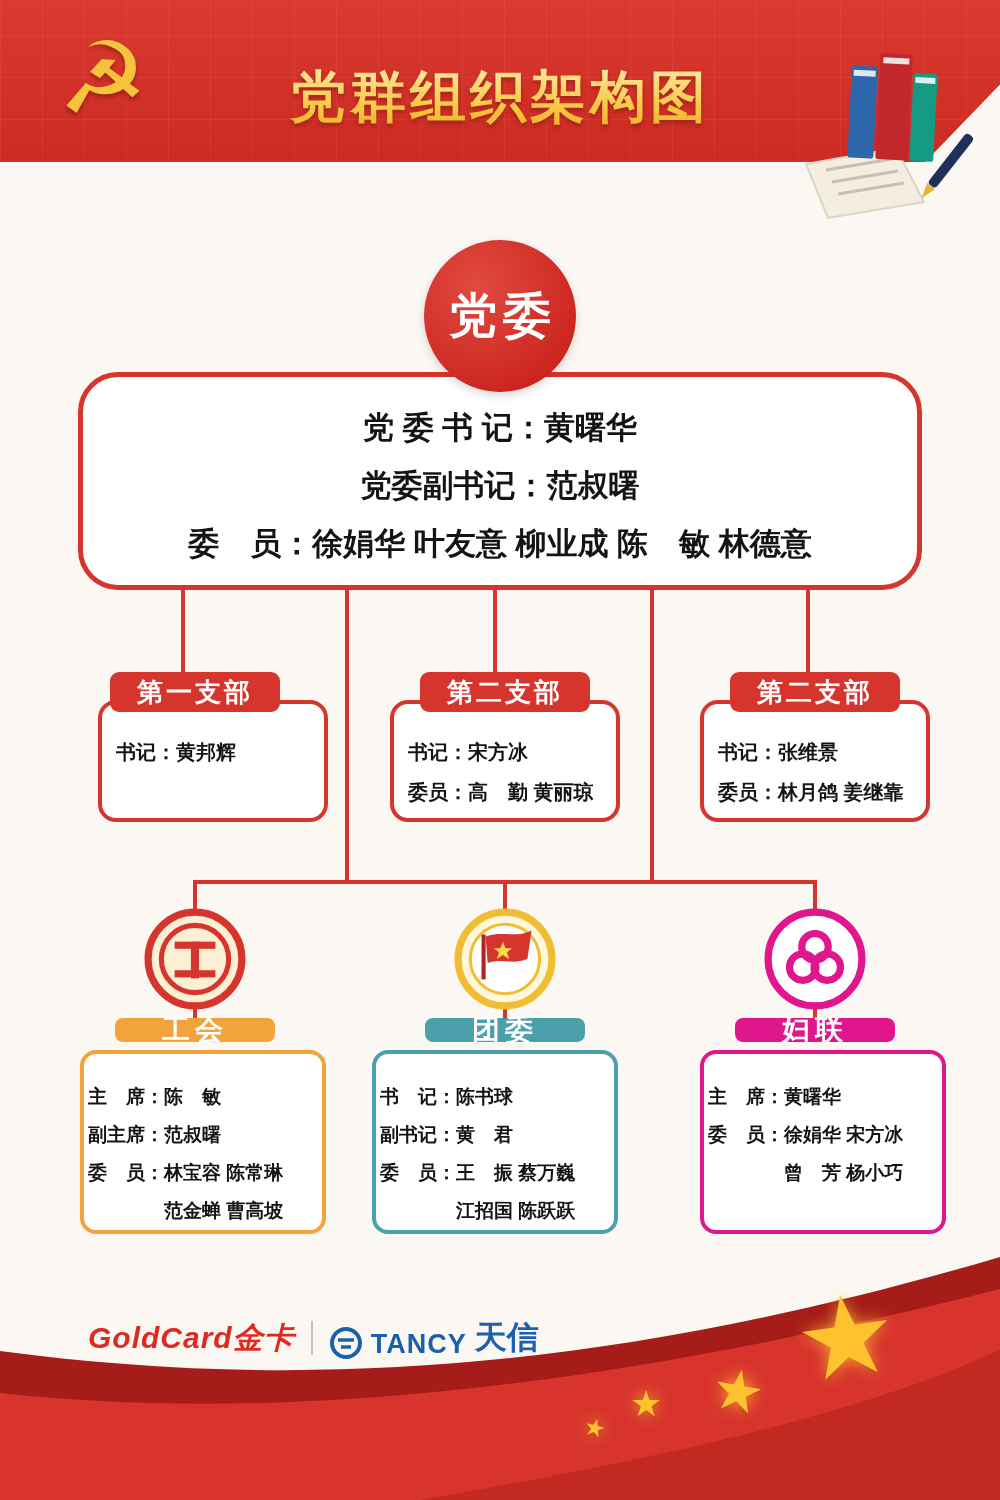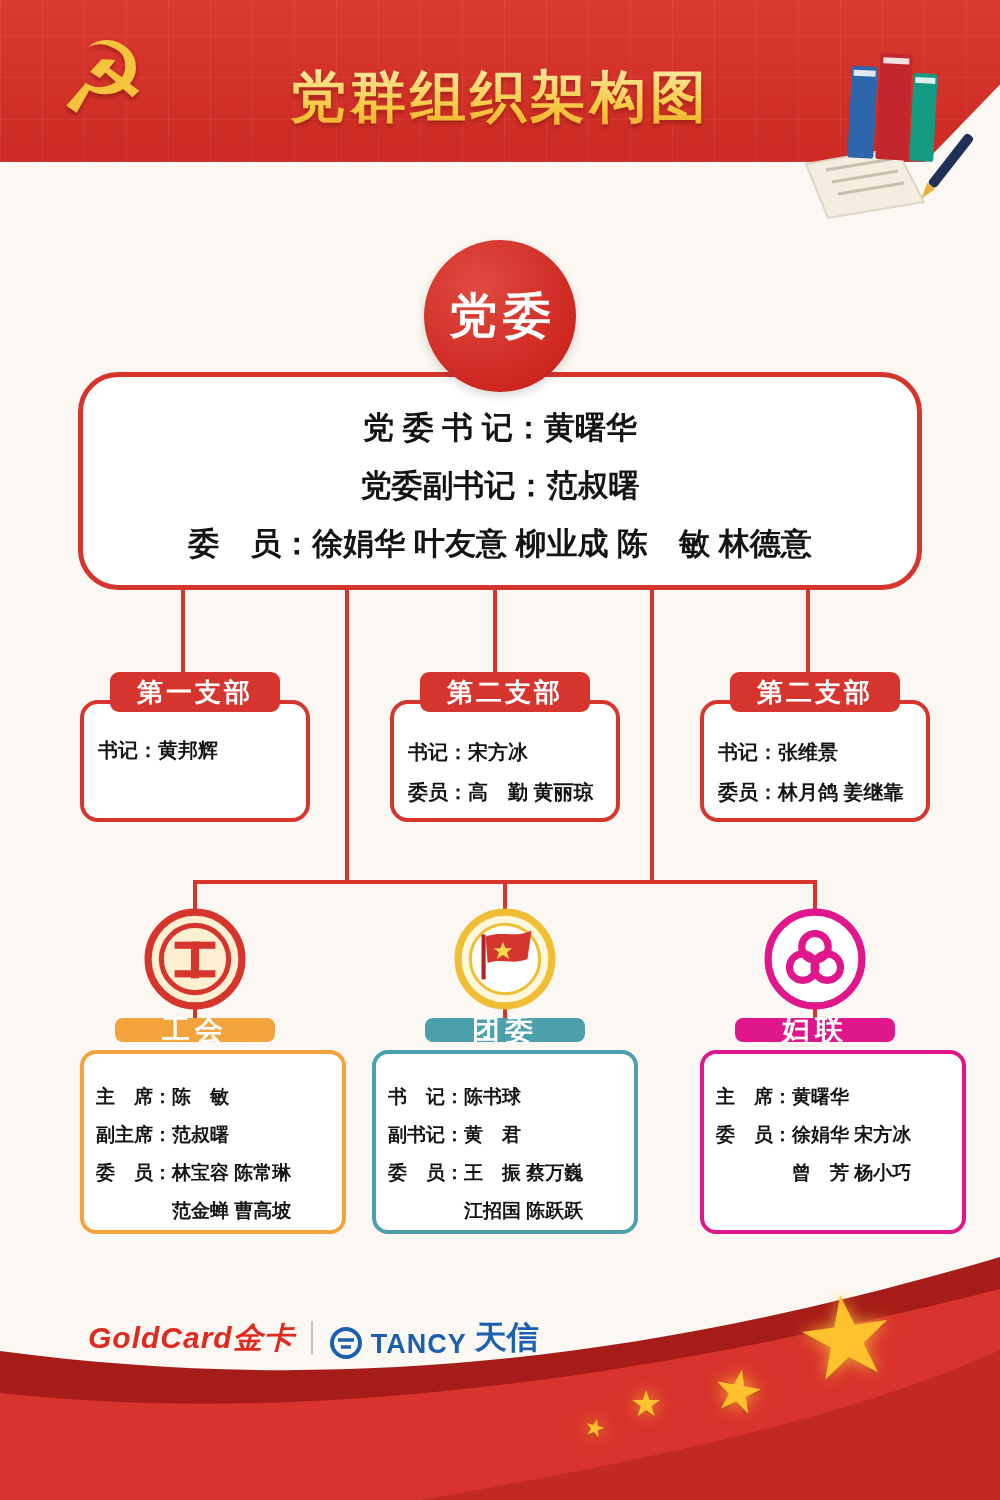--- a/index.html
+++ b/index.html
@@ -45,22 +45,22 @@
     font-size:26px; font-weight:bold; letter-spacing:3px; z-index:3; }
   .branch-box { position:absolute; top:700px; width:230px; height:122px; background:#fff;
     border:4px solid #D6352E; border-radius:18px; z-index:2; padding:28px 14px 0; }
   .branch-box p { font-size:20px; font-weight:bold; color:#141414; line-height:40px; white-space:pre; }
 
   .logo { position:absolute; top:908px; width:102px; height:102px; z-index:2; }
 
   .group-tab { position:absolute; top:1018px; width:160px; height:24px; border-radius:8px;
     color:#fff; display:flex; align-items:center; justify-content:center;
     font-size:28px; font-weight:bold; letter-spacing:5px; z-index:3; }
-  .group-box { position:absolute; top:1050px; width:266px; height:184px; background:#fff;
-    border-radius:16px; z-index:2; padding:24px 12px 0; }
+  .group-box { position:absolute; top:1050px; width:246px; height:184px; background:#fff;
+    border-radius:16px; z-index:2; padding:24px 4px 0; }
   .group-box p { font-size:19px; font-weight:bold; color:#141414; line-height:38px; white-space:pre; }
 
   .tab-union  { background:#F2A33C; }
   .tab-youth  { background:#4BA0AB; }
   .tab-women  { background:#E0168C; }
   .box-union  { border:4px solid #F2A33C; }
   .box-youth  { border:4px solid #4BA0AB; }
   .box-women  { border:4px solid #E0168C; }
 
   
@@ -128,21 +128,21 @@
   <div class="vline" style="left:493px; top:588px; width:4px; height:90px;"></div>
   <div class="vline" style="left:806px; top:588px; width:4px; height:90px;"></div>
   <div class="vline" style="left:345px; top:588px; width:4px; height:296px;"></div>
   <div class="vline" style="left:650px; top:588px; width:4px; height:296px;"></div>
   <div class="hline" style="left:193px; top:880px; width:622px; height:4px;"></div>
   <div class="vline" style="left:193px; top:880px; width:4px; height:150px;"></div>
   <div class="vline" style="left:503px; top:880px; width:4px; height:150px;"></div>
   <div class="vline" style="left:813px; top:880px; width:4px; height:150px;"></div>
 
   <div class="branch-tab" style="left:110px;">第一支部</div>
-  <div class="branch-box" style="left:80px;font-family:Liberation Mono, monospace;">
+  <div class="branch-box" style="left:98px;">
     <p>书记：黄邦辉</p>
   </div>
 
   <div class="branch-tab" style="left:420px;">第二支部</div>
   <div class="branch-box" style="left:390px;">
     <p>书记：宋方冰</p>
     <p>委员：高　勤 黄丽琼</p>
   </div>
 
   <div class="branch-tab" style="left:730px;">第二支部</div>

